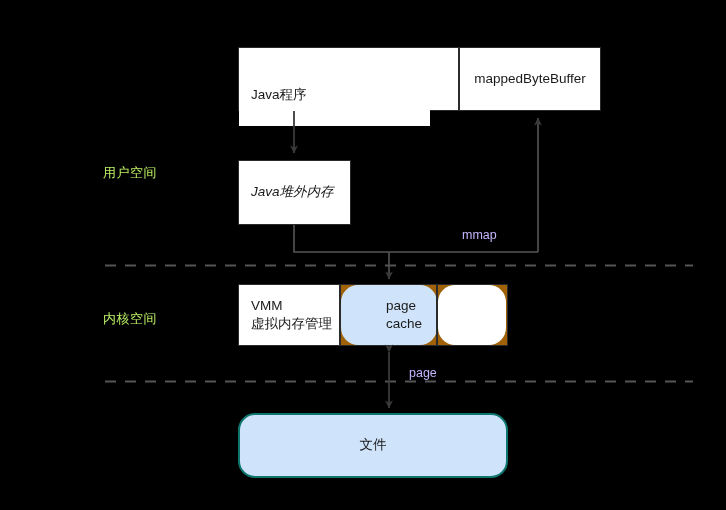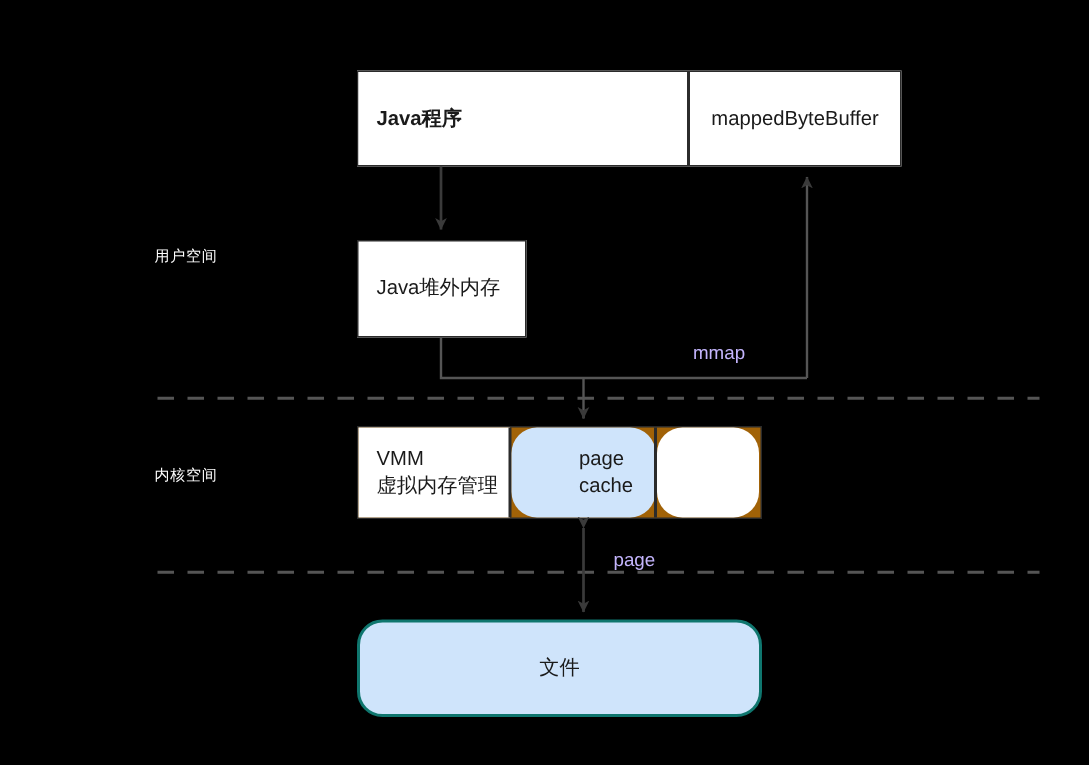--- a/index.html
+++ b/index.html
@@ -44,22 +44,22 @@
   .center { justify-content: center; border-radius: 17px; }
   .vdiv {
     position: absolute;
     top: 0;
     bottom: 0;
     width: 1.6px;
     background: #2b2b2b;
   }
   .zone-label {
     position: absolute;
-    color: #ffffff;
-    font-size: 10px;
+    color: #bef264;
+    font-size: 13px;
     letter-spacing: 0.5px;
     white-space: nowrap;
   }
   .edge-label {
     position: absolute;
     color: #c4b5fd;
     font-size: 12.5px;
     white-space: nowrap;
   }
   svg.overlay {
@@ -74,26 +74,26 @@
 </head>
 <body>
 
 <div id="canvas">
 
   <div class="zone-label" style="left:103px; top:164px;">用户空间</div>
 
   <div class="zone-label" style="left:103px; top:310px;">内核空间</div>
 
   <div style="position:absolute; left:238px; top:47px; width:363px; height:64px; box-sizing:border-box; border:1.6px solid #2b2b2b; background:#ffffff;">
-    <div class="box cell-white pad-left" style="left:0; top:0; width:191px; height:100%; border:none; position:absolute;font-weight:bold;">Java程序</div>
+    <div class="box cell-white pad-left" style="left:0; top:16px; width:191px; height:100%; border:none; position:absolute;">Java程序</div>
     <div class="vdiv" style="left:219.4px;"></div>
     <div class="box cell-white center" style="left:221px; top:0; width:140px; height:100%; border:none; position:absolute;">mappedByteBuffer</div>
   </div>
 
-  <div class="box box-white pad-left" style="left:238px; top:160px; width:113px; height:65px;">Java堆外内存</div>
+  <div class="box box-white pad-left" style="left:238px; top:160px; width:113px; height:65px;font-style:italic;">Java堆外内存</div>
 
   <div style="position:absolute; left:238px; top:284px; width:270px; height:62px; box-sizing:border-box; border:1.6px solid #2b2b2b; background:#a16207;">
     <div class="box cell-white pad-left" style="left:0; top:0; width:101px; height:100%; border:none; position:absolute;">VMM
 虚拟内存管理</div>
     <div class="vdiv" style="left:100.4px;"></div>
     <div class="box cell-blue center" style="left:102px; top:0; width:96px; height:100%; border:none; position:absolute;">page cache</div>
     <div class="vdiv" style="left:197.4px;"></div>
     <div class="box cell-white center" style="left:199px; top:0; width:68px; height:100%; border:none; position:absolute;"></div>
   </div>
 

